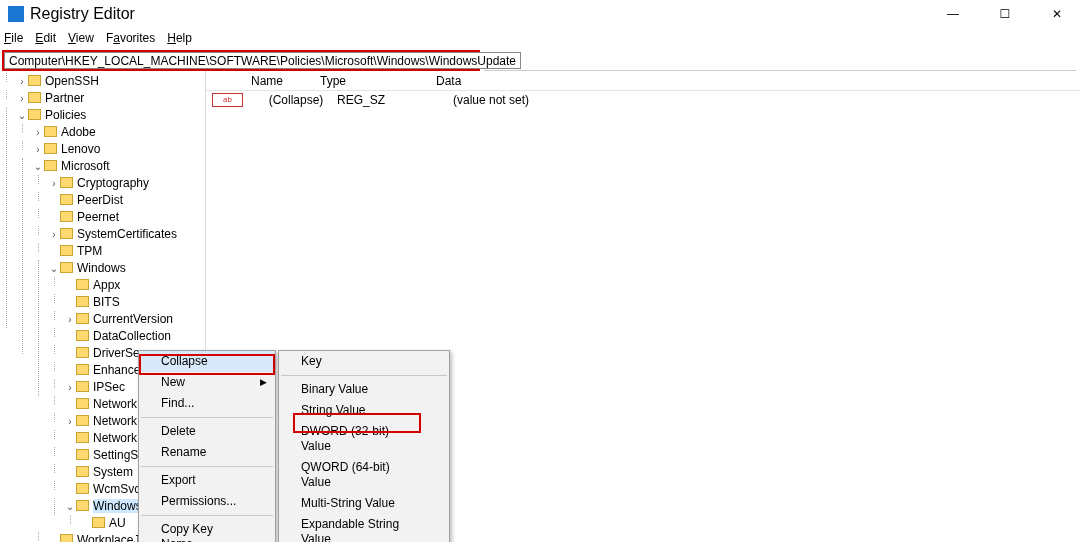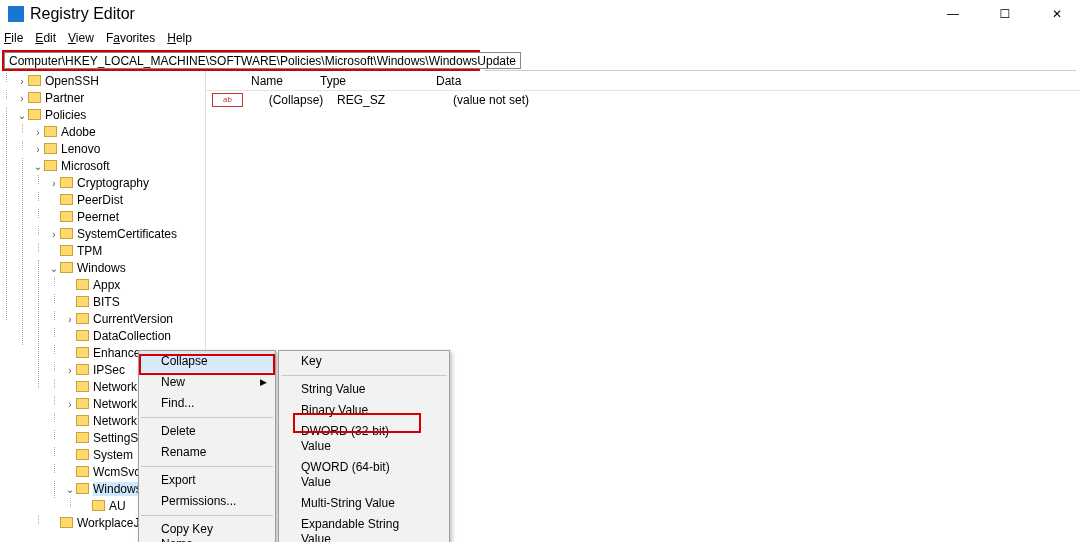--- a/index.html
+++ b/index.html
@@ -232,20 +232,21 @@
               <li><span class="twisty"></span><span class="folder"></span><span>PeerDist</span></li>
               <li><span class="twisty"></span><span class="folder"></span><span>Peernet</span></li>
               <li><span class="twisty">›</span><span class="folder"></span><span>SystemCertificates</span></li>
               <li><span class="twisty"></span><span class="folder"></span><span>TPM</span></li>
               <li><span class="twisty">⌄</span><span class="folder"></span><span>Windows</span>
                 <ul>
                   <li><span class="twisty"></span><span class="folder"></span><span>Appx</span></li>
                   <li><span class="twisty"></span><span class="folder"></span><span>BITS</span></li>
                   <li><span class="twisty">›</span><span class="folder"></span><span>CurrentVersion</span></li>
                   <li><span class="twisty"></span><span class="folder"></span><span>DataCollection</span></li>
+                  <li><span class="twisty"></span><span class="folder"></span><span>DriverSe</span></li>
                   <li><span class="twisty"></span><span class="folder"></span><span>Enhance</span></li>
                   <li><span class="twisty">›</span><span class="folder"></span><span>IPSec</span></li>
                   <li><span class="twisty"></span><span class="folder"></span><span>Network</span></li>
                   <li><span class="twisty">›</span><span class="folder"></span><span>Network</span></li>
                   <li><span class="twisty"></span><span class="folder"></span><span>Network</span></li>
                   <li><span class="twisty"></span><span class="folder"></span><span>SettingS</span></li>
                   <li><span class="twisty"></span><span class="folder"></span><span>System</span></li>
                   <li><span class="twisty"></span><span class="folder"></span><span>WcmSvc</span></li>
                   <li><span class="twisty">⌄</span><span class="folder"></span><span class="sel">WindowsUpdate</span>
                     <ul>
@@ -287,22 +288,22 @@
   <div class="sep"></div>
   <div class="item">Export</div>
   <div class="item">Permissions...</div>
   <div class="sep"></div>
   <div class="item">Copy Key Name</div>
 </div>
 
 <div class="ctx-menu ctx2">
   <div class="item">Key</div>
   <div class="sep"></div>
+  <div class="item">Binary Value</div>
   <div class="item">String Value</div>
-  <div class="item">Binary Value</div>
   <div class="item">DWORD (32-bit) Value</div>
   <div class="item">QWORD (64-bit) Value</div>
   <div class="item">Multi-String Value</div>
   <div class="item">Expandable String Value</div>
 </div>
 
 <div class="red-box-new"></div>
 <div class="red-box-dword"></div>
 
 </body></html>

